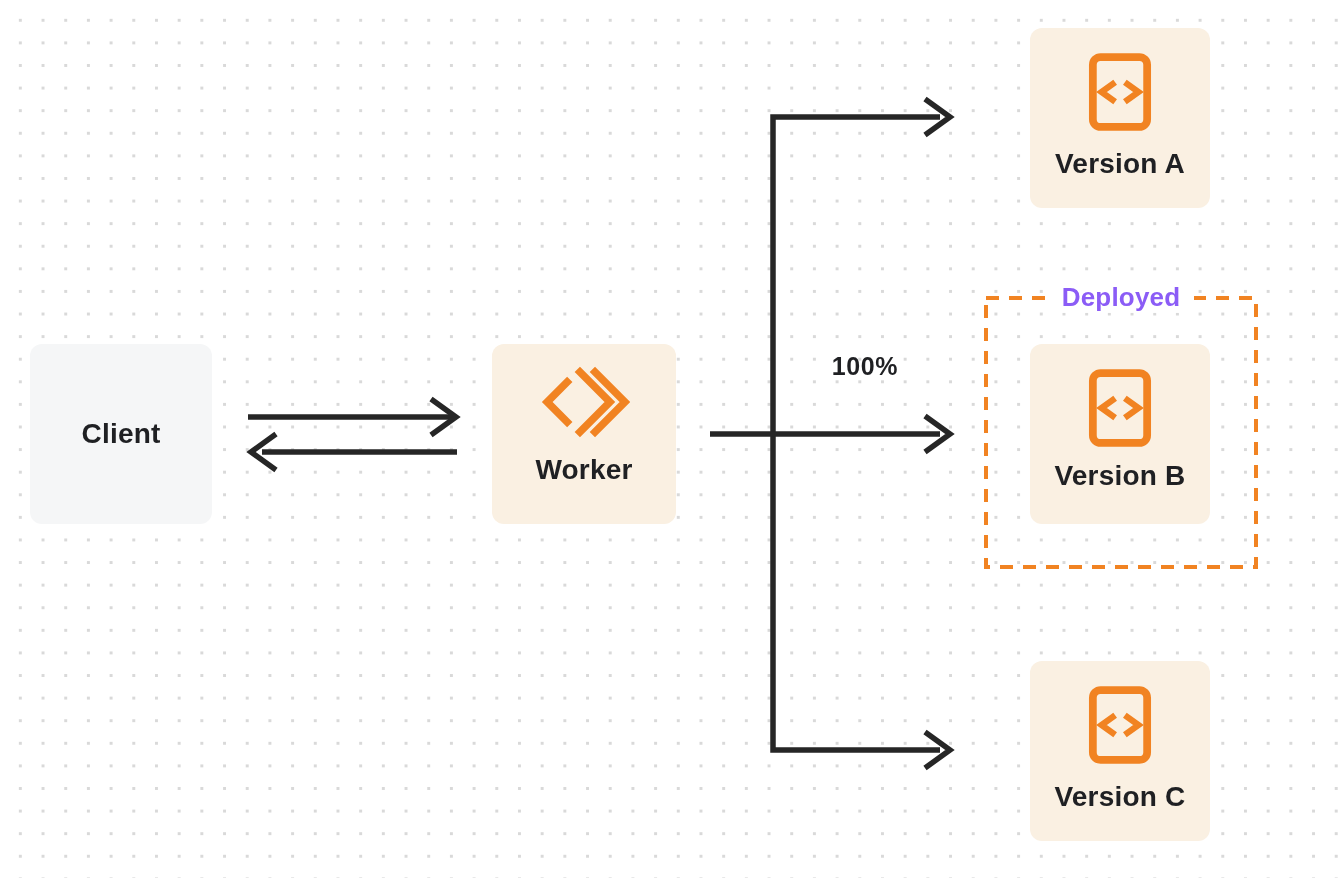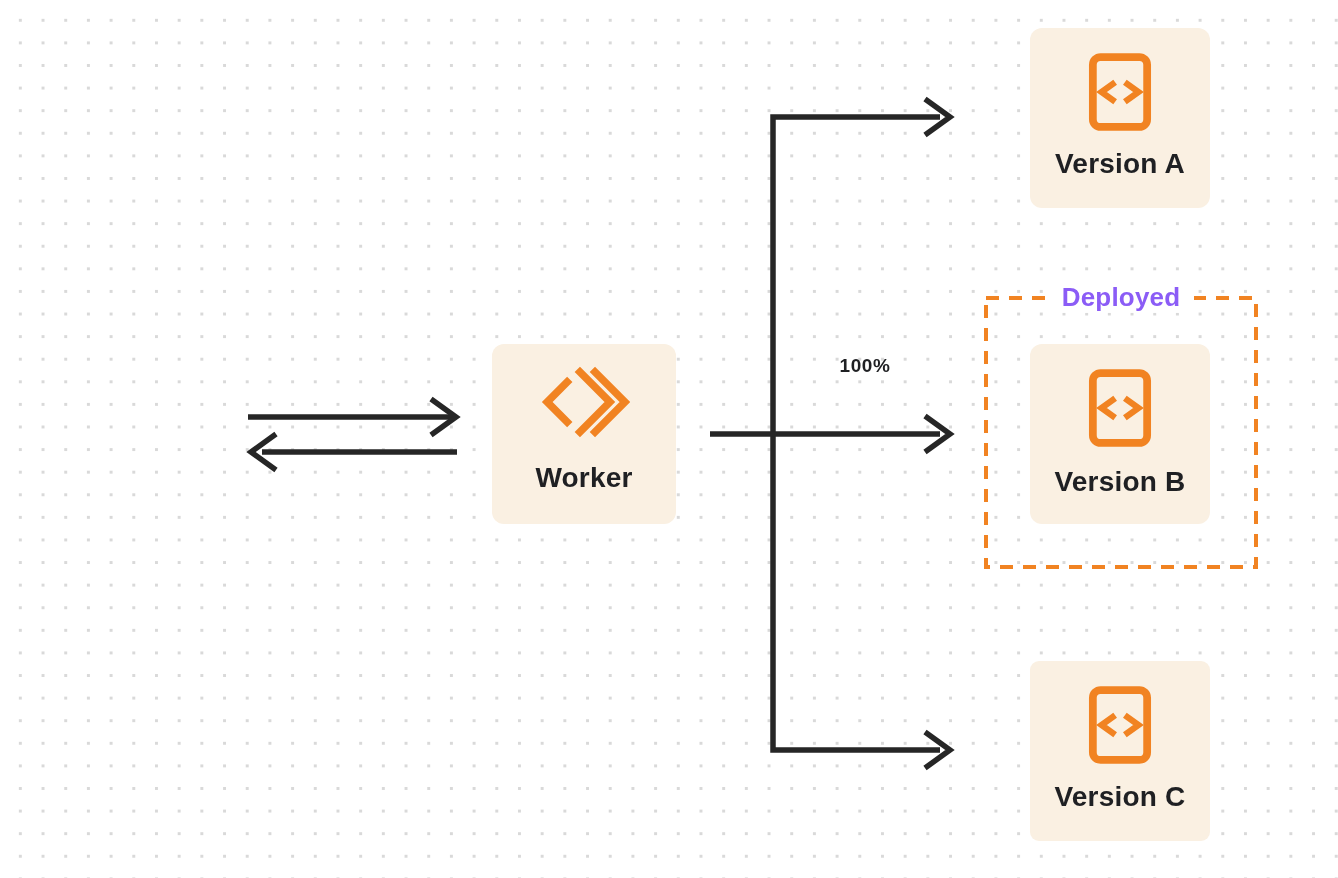--- a/index.html
+++ b/index.html
@@ -36,30 +36,30 @@
     font-size:28px;
     font-weight:700;
     color:#1f2023;
     letter-spacing:0.2px;
     white-space:nowrap;
   }
   .cream{ background:#faf0e2; }
   .gray{ background:#f5f6f7; }
 
   .node-client{ left:30px; top:344px; width:182px; height:180px; }
-  .node-worker{ left:492px; top:344px; width:184px; height:180px; padding-top:18px; gap:20px; justify-content:flex-start; }
+  .node-worker{ left:492px; top:344px; width:184px; height:180px; padding-top:18px; gap:12px; justify-content:flex-start; }
   .node-version-a{ left:1030px; top:28px;  width:180px; height:180px; padding-top:24px; gap:16px; justify-content:flex-start; }
-  .node-version-b{ left:1030px; top:344px; width:180px; height:180px; padding-top:24px; gap:18px; justify-content:flex-start; }
-  .node-version-c{ left:1030px; top:661px; width:180px; height:180px; padding-top:24px; gap:16px; justify-content:flex-start;border-radius:9px; }
+  .node-version-b{ left:1030px; top:344px; width:180px; height:180px; padding-top:24px; gap:12px; justify-content:flex-start; }
+  .node-version-c{ left:1030px; top:661px; width:180px; height:180px; padding-top:24px; gap:16px; justify-content:flex-start; }
 
   .traffic-label{
     position:absolute;
     left:780px; top:350px; width:170px;
     text-align:center;
-    font-size:19px;
+    font-size:25px;
     font-weight:700;
     color:#1f2023;
     line-height:32px;
     letter-spacing:0.6px;
   }
   .deployed-label{
     position:absolute;
     left:986px; top:298px; width:270px;
     text-align:center;
     transform:translateY(-52%);
@@ -95,20 +95,23 @@
       <path d="M710,434 H940"></path>
 
       <path d="M925,99  L950,117 L925,135"></path>
       <path d="M925,416 L950,434 L925,452"></path>
       <path d="M925,732 L950,750 L925,768"></path>
     </g>
 
     <rect x="986" y="298" width="270" height="269" fill="none" stroke="#f18322" stroke-width="4" stroke-dasharray="13 10"></rect>
   </svg>
 
+  <div class="node gray node-client">
+    <div class="node-label">Client</div>
+  </div>
 
   <div class="node cream node-worker">
     <div class="icon-box">
       <svg width="92" height="80" viewBox="0 0 110 90" xmlns="http://www.w3.org/2000/svg">
         <g stroke="#f18322" stroke-width="9" fill="none" stroke-linecap="butt" stroke-linejoin="miter">
           <polyline points="38,18 11,45 38,72"></polyline>
           <polyline points="47,6 86,45 47,84"></polyline>
           <polyline points="65,6 104,45 65,84"></polyline>
         </g>
       </svg>

